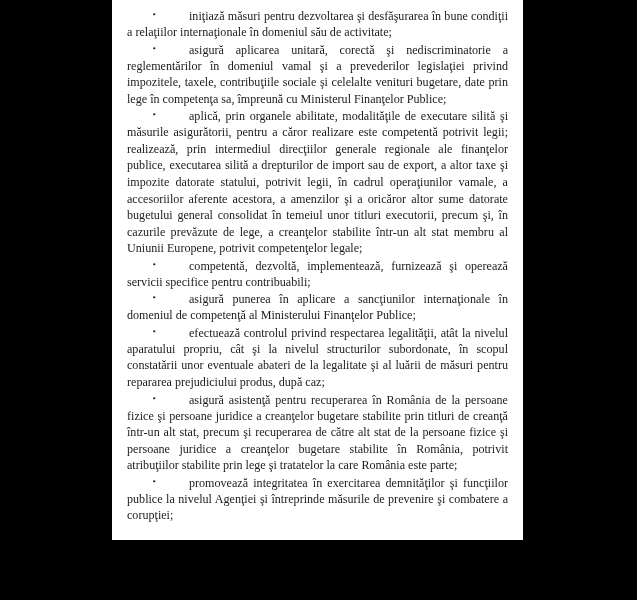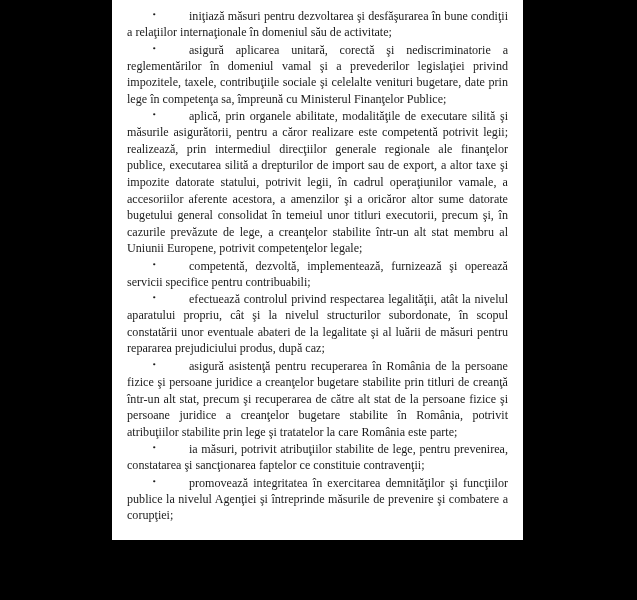--- a/index.html
+++ b/index.html
@@ -90,26 +90,26 @@
     <div class="doc-body">
 
       <p class="clause"><span class="marker">•</span><span class="clause-text">iniţiază măsuri pentru dezvoltarea şi desfăşurarea în bune condiţii a relaţiilor internaţionale în domeniul său de activitate;</span></p>
 
       <p class="clause"><span class="marker">•</span><span class="clause-text">asigură aplicarea unitară, corectă şi nediscriminatorie a reglementărilor în domeniul vamal şi a prevederilor legislaţiei privind impozitele, taxele, contribuţiile sociale şi celelalte venituri bugetare, date prin lege în competenţa sa, împreună cu Ministerul Finanţelor Publice;</span></p>
 
       <p class="clause"><span class="marker">•</span><span class="clause-text">aplică, prin organele abilitate, modalităţile de executare silită şi măsurile asigurătorii, pentru a căror realizare este competentă potrivit legii; realizează, prin intermediul direcţiilor generale regionale ale finanţelor publice, executarea silită a drepturilor de import sau de export, a altor taxe şi impozite datorate statului, potrivit legii, în cadrul operaţiunilor vamale, a accesoriilor aferente acestora, a amenzilor şi a oricăror altor sume datorate bugetului general consolidat în temeiul unor titluri executorii, precum şi, în cazurile prevăzute de lege, a creanţelor stabilite într-un alt stat membru al Uniunii Europene, potrivit competenţelor legale;</span></p>
 
       <p class="clause"><span class="marker">•</span><span class="clause-text">competentă, dezvoltă, implementează, furnizează şi operează servicii specifice pentru contribuabili;</span></p>
 
+      <p class="clause"><span class="marker">•</span><span class="clause-text">asigură punerea în aplicare a sancţiunilor internaţionale în domeniul de competenţă al Ministerului Finanţelor Publice;</span></p>
 
       <p class="clause"><span class="marker">•</span><span class="clause-text">efectuează controlul privind respectarea legalităţii, atât la nivelul aparatului propriu, cât şi la nivelul structurilor subordonate, în scopul constatării unor eventuale abateri de la legalitate şi al luării de măsuri pentru repararea prejudiciului produs, după caz;</span></p>
 
       <p class="clause"><span class="marker">•</span><span class="clause-text">asigură asistenţă pentru recuperarea în România de la persoane fizice şi persoane juridice a creanţelor bugetare stabilite prin titluri de creanţă într-un alt stat, precum şi recuperarea de către alt stat de la persoane fizice şi persoane juridice a creanţelor bugetare stabilite în România, potrivit atribuţiilor stabilite prin lege şi tratatelor la care România este parte;</span></p>
 
-      <p class="clause"><span class="marker">•</span><span class="clause-text">ia măsuri, potrivit atribuţiilor stabilite de lege, pentru prevenirea, constatarea şi sancţionarea faptelor ce constituie contravenţii;</span></p>
 
 
       <p class="clause"><span class="marker">•</span><span class="clause-text">promovează integritatea în exercitarea demnităţilor şi funcţiilor publice la nivelul Agenţiei şi întreprinde măsurile de prevenire şi combatere a corupţiei;</span></p>
 
     </div>
   </div>
 
   <div class="left-mask"></div>
   <div class="right-mask"></div>
 

